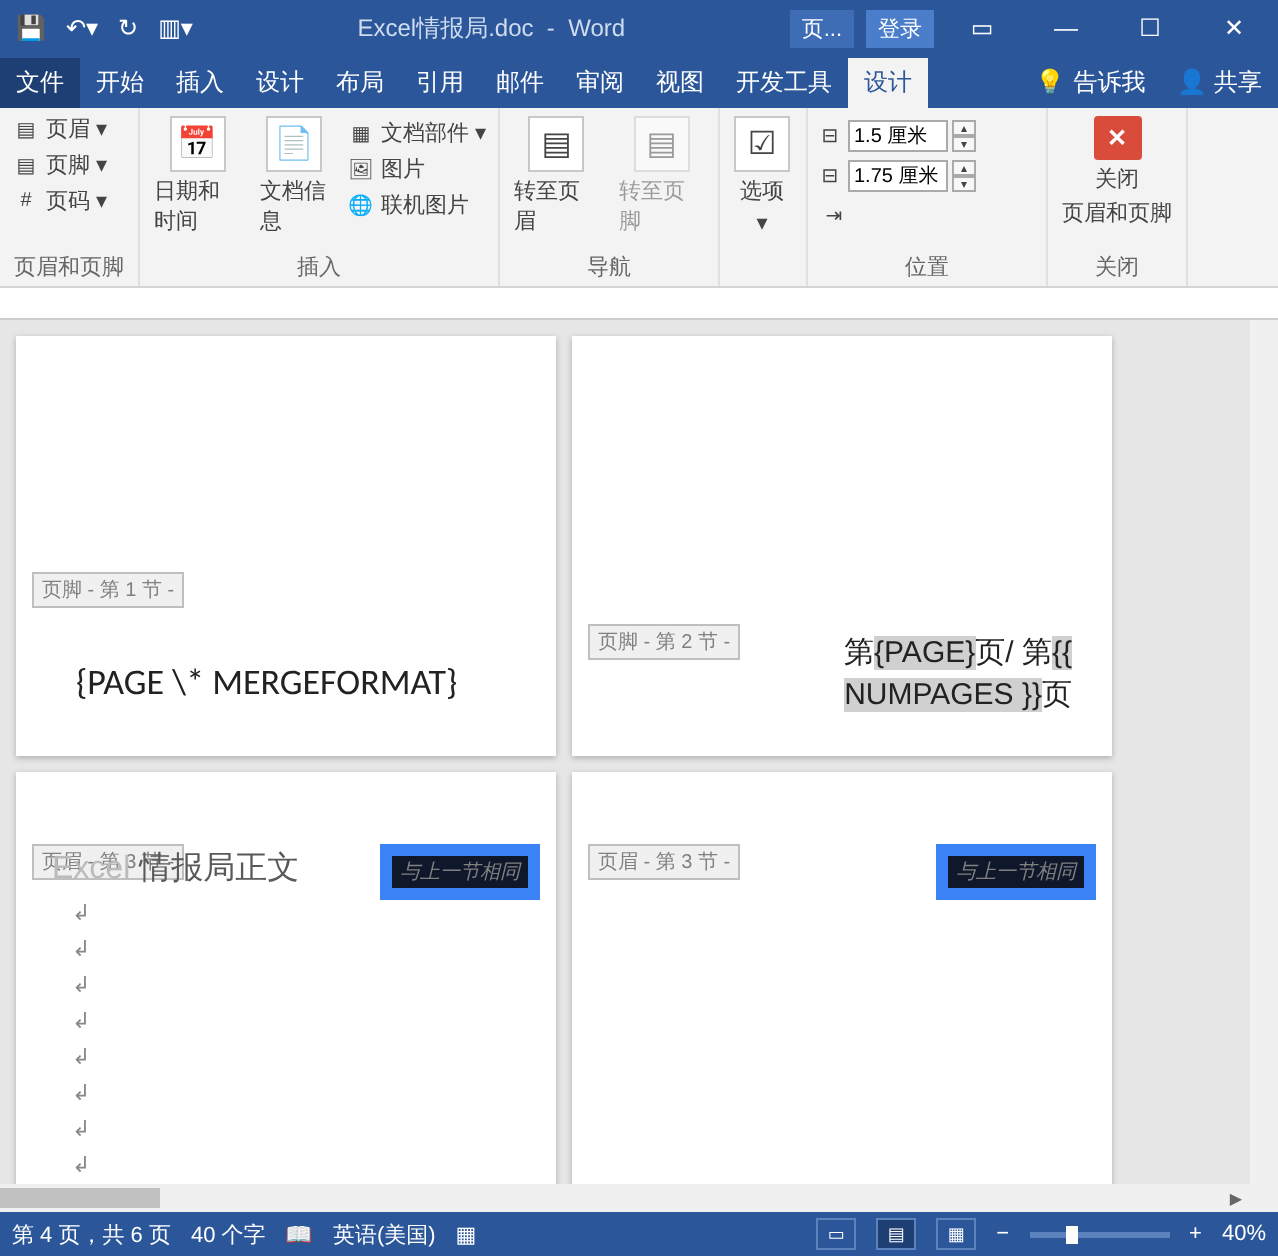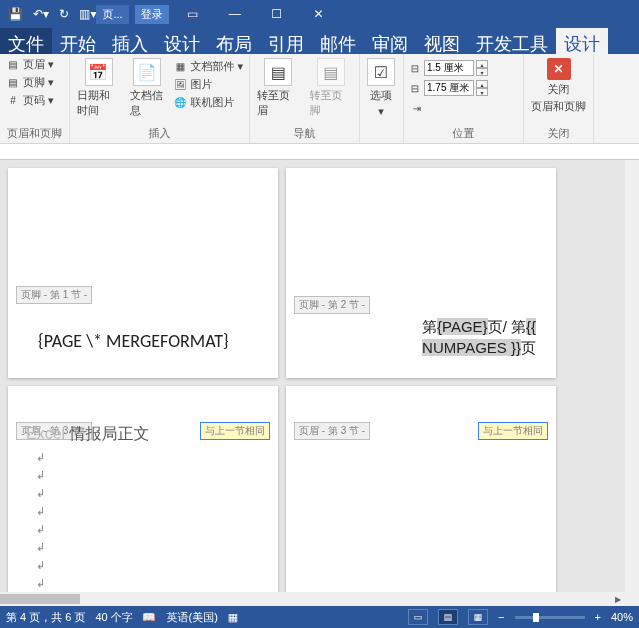--- a/index.html
+++ b/index.html
@@ -7,21 +7,21 @@
 
 .titlebar { background: #2b579a; height: 28px; display: flex; align-items: center; color: #fff; font-size: 12px; }
 .titlebar .qat { display: flex; gap: 10px; padding-left: 8px; }
 .titlebar .qat span { cursor: pointer; }
 .titlebar .titletext { flex: 1; text-align: center; color: #cfdbee; }
 .titlebar .tright { display: flex; align-items: center; gap: 6px; padding-right: 4px; }
 .titlebar .tbtn { width: 36px; height: 28px; display: flex; align-items: center; justify-content: center; cursor: pointer; font-size: 12px; }
 .titlebar .pill { background: #3e6db5; padding: 2px 6px; font-size: 11px; }
 .titlebar .pill.login { background: #4a7ecb; }
 
-.tabs { background: #2b579a; height: 26px; display: flex; align-items: flex-start; color: #fff; font-size: 18px; }
+.tabs { background: #2b579a; height: 26px; display: flex; align-items: center; color: #fff; font-size: 12px; }
 .tabs .tab { padding: 4px 8px; cursor: pointer; white-space: nowrap; }
 .tabs .tab.active { background: #f3f3f3; color: #2b579a; }
 .tabs .tab.file { background: #1e3f73; }
 .tabs .spacer { flex: 1; }
 .tabs .tell { display: flex; align-items: center; gap: 4px; padding: 4px 8px; }
 .tabs .share { padding: 4px 8px; }
 
 .ribbon { background: #f3f3f3; border-bottom: 1px solid #d4d4d4; height: 90px; display: flex; }
 .group { border-right: 1px solid #e1e1e1; display: flex; flex-direction: column; justify-content: space-between; padding: 2px 4px 0 4px; }
 .group .gbody { flex: 1; display: flex; align-items: flex-start; gap: 4px; }
@@ -35,23 +35,23 @@
 .spinrow input { width: 50px; height: 16px; font-size: 10px; border: 1px solid #aaa; padding: 0 2px; }
 .spinbtns { display: flex; flex-direction: column; }
 .spinbtns div { width: 12px; height: 8px; border: 1px solid #aaa; font-size: 6px; display: flex; align-items: center; justify-content: center; background: #f8f8f8; cursor: pointer; }
 .closex { width: 24px; height: 22px; background: #d94b3a; color: #fff; display: flex; align-items: center; justify-content: center; border-radius: 2px; font-size: 12px; font-weight: bold; }
 
 .workspace { flex: 1; background: #e6e6e6; position: relative; overflow: hidden; display: flex; flex-wrap: wrap; gap: 8px; padding: 8px; align-content: flex-start; }
 .page { background: #fff; box-shadow: 0 1px 3px rgba(0,0,0,.25); position: relative; }
 .p12 { width: 270px; height: 210px; padding-left: 36px; }
 .p34 { width: 270px; height: 220px; }
 .tag { position: absolute; background: #f0f0f0; border: 1px solid #bfbfbf; font-size: 10px; color: #808080; padding: 1px 4px; }
-.linkbtn { position: absolute; background: #fef9c3; border: 1px solid #3b82f6; font-size: 10px; color: #808080; padding: 1px 4px; }
+.linkbtn { position: absolute; background: #0f172a; border: 6px solid #3b82f6; font-size: 10px; color: #808080; padding: 1px 4px; font-style: italic; }
 .p1 .tag { left: 8px; bottom: 74px; }
-.p2 .tag { left: 8px; bottom: 64px; }
+.p2 .tag { left: 8px; bottom: 48px; }
 .p3 .tag, .p4 .tag { left: 8px; top: 36px; }
 .p3 .linkbtn, .p4 .linkbtn { right: 8px; top: 36px; }
 .ftext1 { position: absolute; left: 30px; right: 20px; bottom: 26px; text-align: left; font-family: Calibri, sans-serif; font-size: 18px; color: #222; }
 .ftext2 { position: absolute; left: 60px; right: 20px; bottom: 20px; text-align: right; font-family: Calibri, sans-serif; font-size: 15px; color: #222; line-height: 1.3; }
 .hl { background: #d0d0d0; }
 .hdr3 { position: absolute; top: 38px; left: 18px; font-size: 16px; color: #595959; }
 .paramarks { position: absolute; top: 62px; left: 28px; font-size: 11px; color: #888; line-height: 18px; }
 .paramarks div::after { content: "↲"; }
 .hruler { height: 16px; background: #fff; border-bottom: 1px solid #ccc; width: 100%; }
 .scrollh { position: absolute; bottom: 0; left: 0; right: 14px; height: 14px; background: #f0f0f0; display: flex; align-items: center; }
@@ -67,20 +67,23 @@
 </style>
 </head>
 <body>
 
 <div class="titlebar">
   <div class="qat">
     <span>💾</span>
     <span>↶▾</span>
     <span>↻</span>
     <span>▥▾</span>
+  </div>
+  <div class="titletext">
+    <span>Excel情报局.doc</span> &nbsp;-&nbsp; <span>Word</span>
   </div>
   <div class="tright">
     <span class="pill">页...</span>
     <span class="pill login">登录</span>
     <div class="tbtn">▭</div>
     <div class="tbtn">—</div>
     <div class="tbtn">☐</div>
     <div class="tbtn close">✕</div>
   </div>
 </div>

